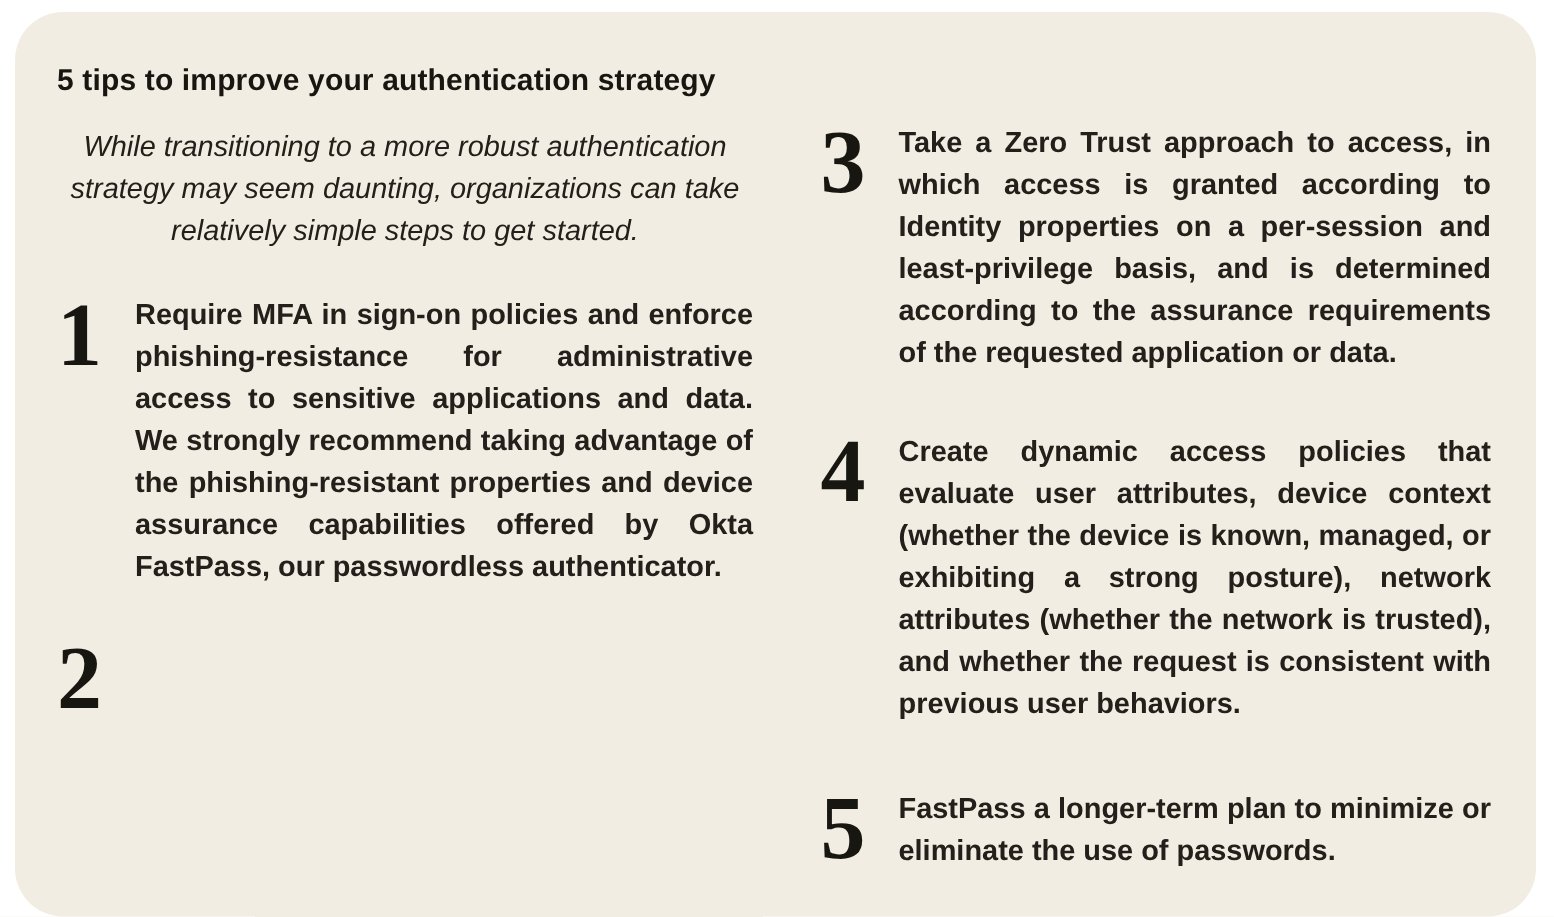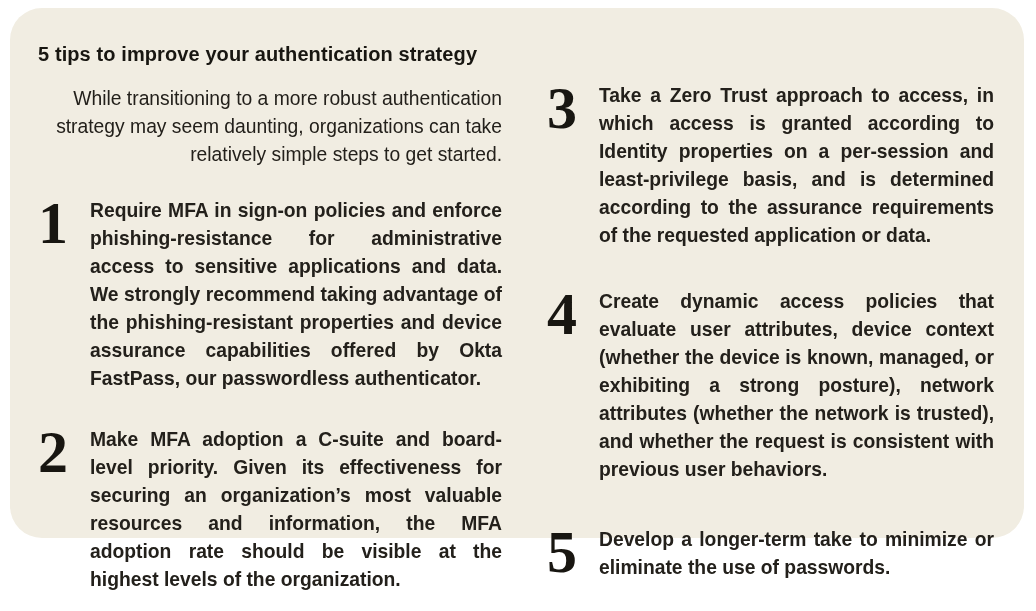--- a/index.html
+++ b/index.html
@@ -16,21 +16,21 @@
     height: 611px;
     background: var(--page-background);
     font-family: "Liberation Sans", sans-serif;
     overflow: hidden;
   }
   .card {
     position: absolute;
     left: 10px;
     top: 8px;
     width: 1014px;
-    height: 530px;
+    height: 603px;
     background: var(--card-background);
     border-radius: 32px;
     display: flex;
     align-items: flex-start;
   }
   .col { display: block; }
   .col-left {
     width: 464px;
     margin-left: 28px;
     padding-top: 34px;
@@ -46,21 +46,22 @@
     line-height: 24px;
     font-weight: bold;
     letter-spacing: 0.1px;
     color: var(--heading-text);
   }
   .intro {
     margin: 19px 0 10px 0;
     font-size: 19.3px;
     line-height: 28px;
     color: var(--body-text);
-    text-align: right;
+    text-align: center;
+    font-style: italic;
   }
   .tip {
     display: flex;
     align-items: flex-start;
   }
   .col-left .tip-1 { margin-top: 28px; }
   .col-left .tip-2 { margin-top: 33px; }
   .col-right .tip-3 { margin-top: 0; }
   .col-right .tip-4 { margin-top: 38px; }
   .col-right .tip-5 { margin-top: 42px; }
@@ -94,34 +95,33 @@
 
     <p class="intro">While transitioning to a more robust authentication strategy may seem daunting, organizations can take relatively simple steps to get started.</p>
 
     <div class="tip tip-1">
       <div class="tip-num">1</div>
       <p class="tip-text">Require MFA in sign-on policies and enforce phishing-resistance for administrative access to sensitive applications and data. We strongly recommend taking advantage of the phishing-resistant properties and device assurance capabilities offered by Okta FastPass, our passwordless authenticator.</p>
     </div>
 
     <div class="tip tip-2">
       <div class="tip-num">2</div>
-      <p class="tip-text">Make MFA adoption a C-suite and board-level priority. Given its effectiveness for securing an organization’s most valuable resources and information, the MFA adoption rate should be visible at the highest levels of the organization.</p>
     </div>
   </div>
 
   <div class="col col-right">
     <div class="tip tip-3">
       <div class="tip-num">3</div>
       <p class="tip-text">Take a Zero Trust approach to access, in which access is granted according to Identity properties on a per-session and least-privilege basis, and is determined according to the assurance requirements of the requested application or data.</p>
     </div>
 
     <div class="tip tip-4">
       <div class="tip-num">4</div>
       <p class="tip-text">Create dynamic access policies that evaluate user attributes, device context (whether the device is known, managed, or exhibiting a strong posture), network attributes (whether the network is trusted), and whether the request is consistent with previous user behaviors.</p>
     </div>
 
     <div class="tip tip-5">
       <div class="tip-num">5</div>
-      <p class="tip-text">Develop a longer-term take to minimize or eliminate the use of passwords.</p>
+      <p class="tip-text">FastPass a longer-term plan to minimize or eliminate the use of passwords.</p>
     </div>
   </div>
 
 </div>
 
 </body></html>

